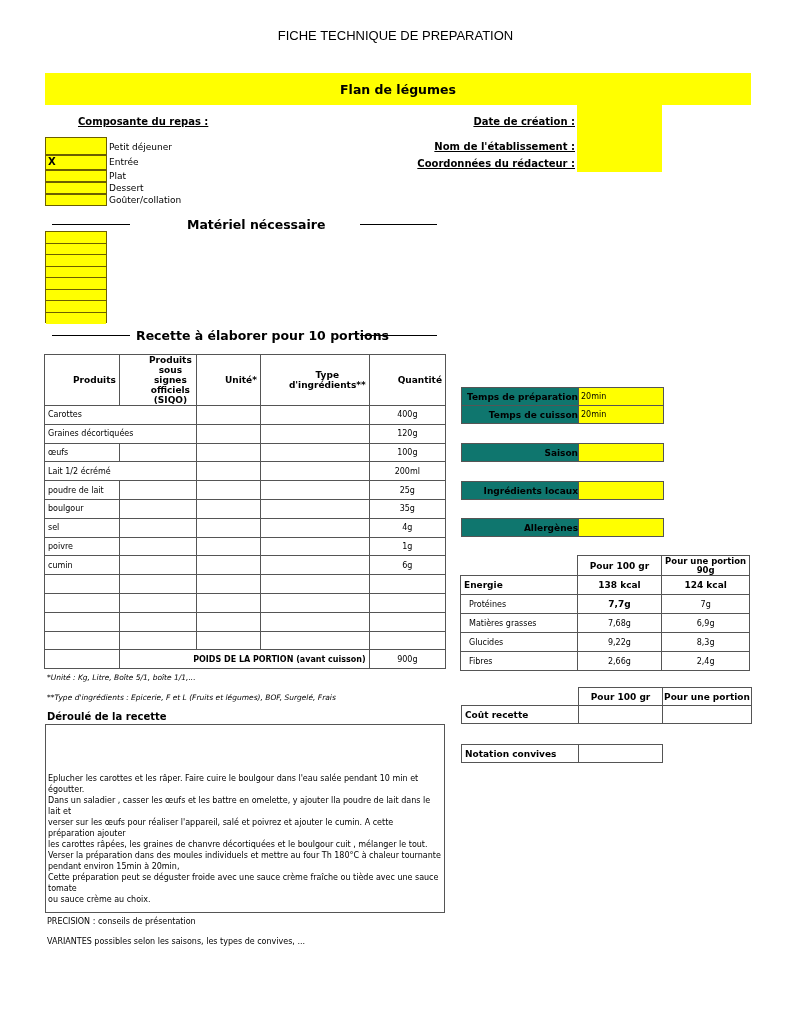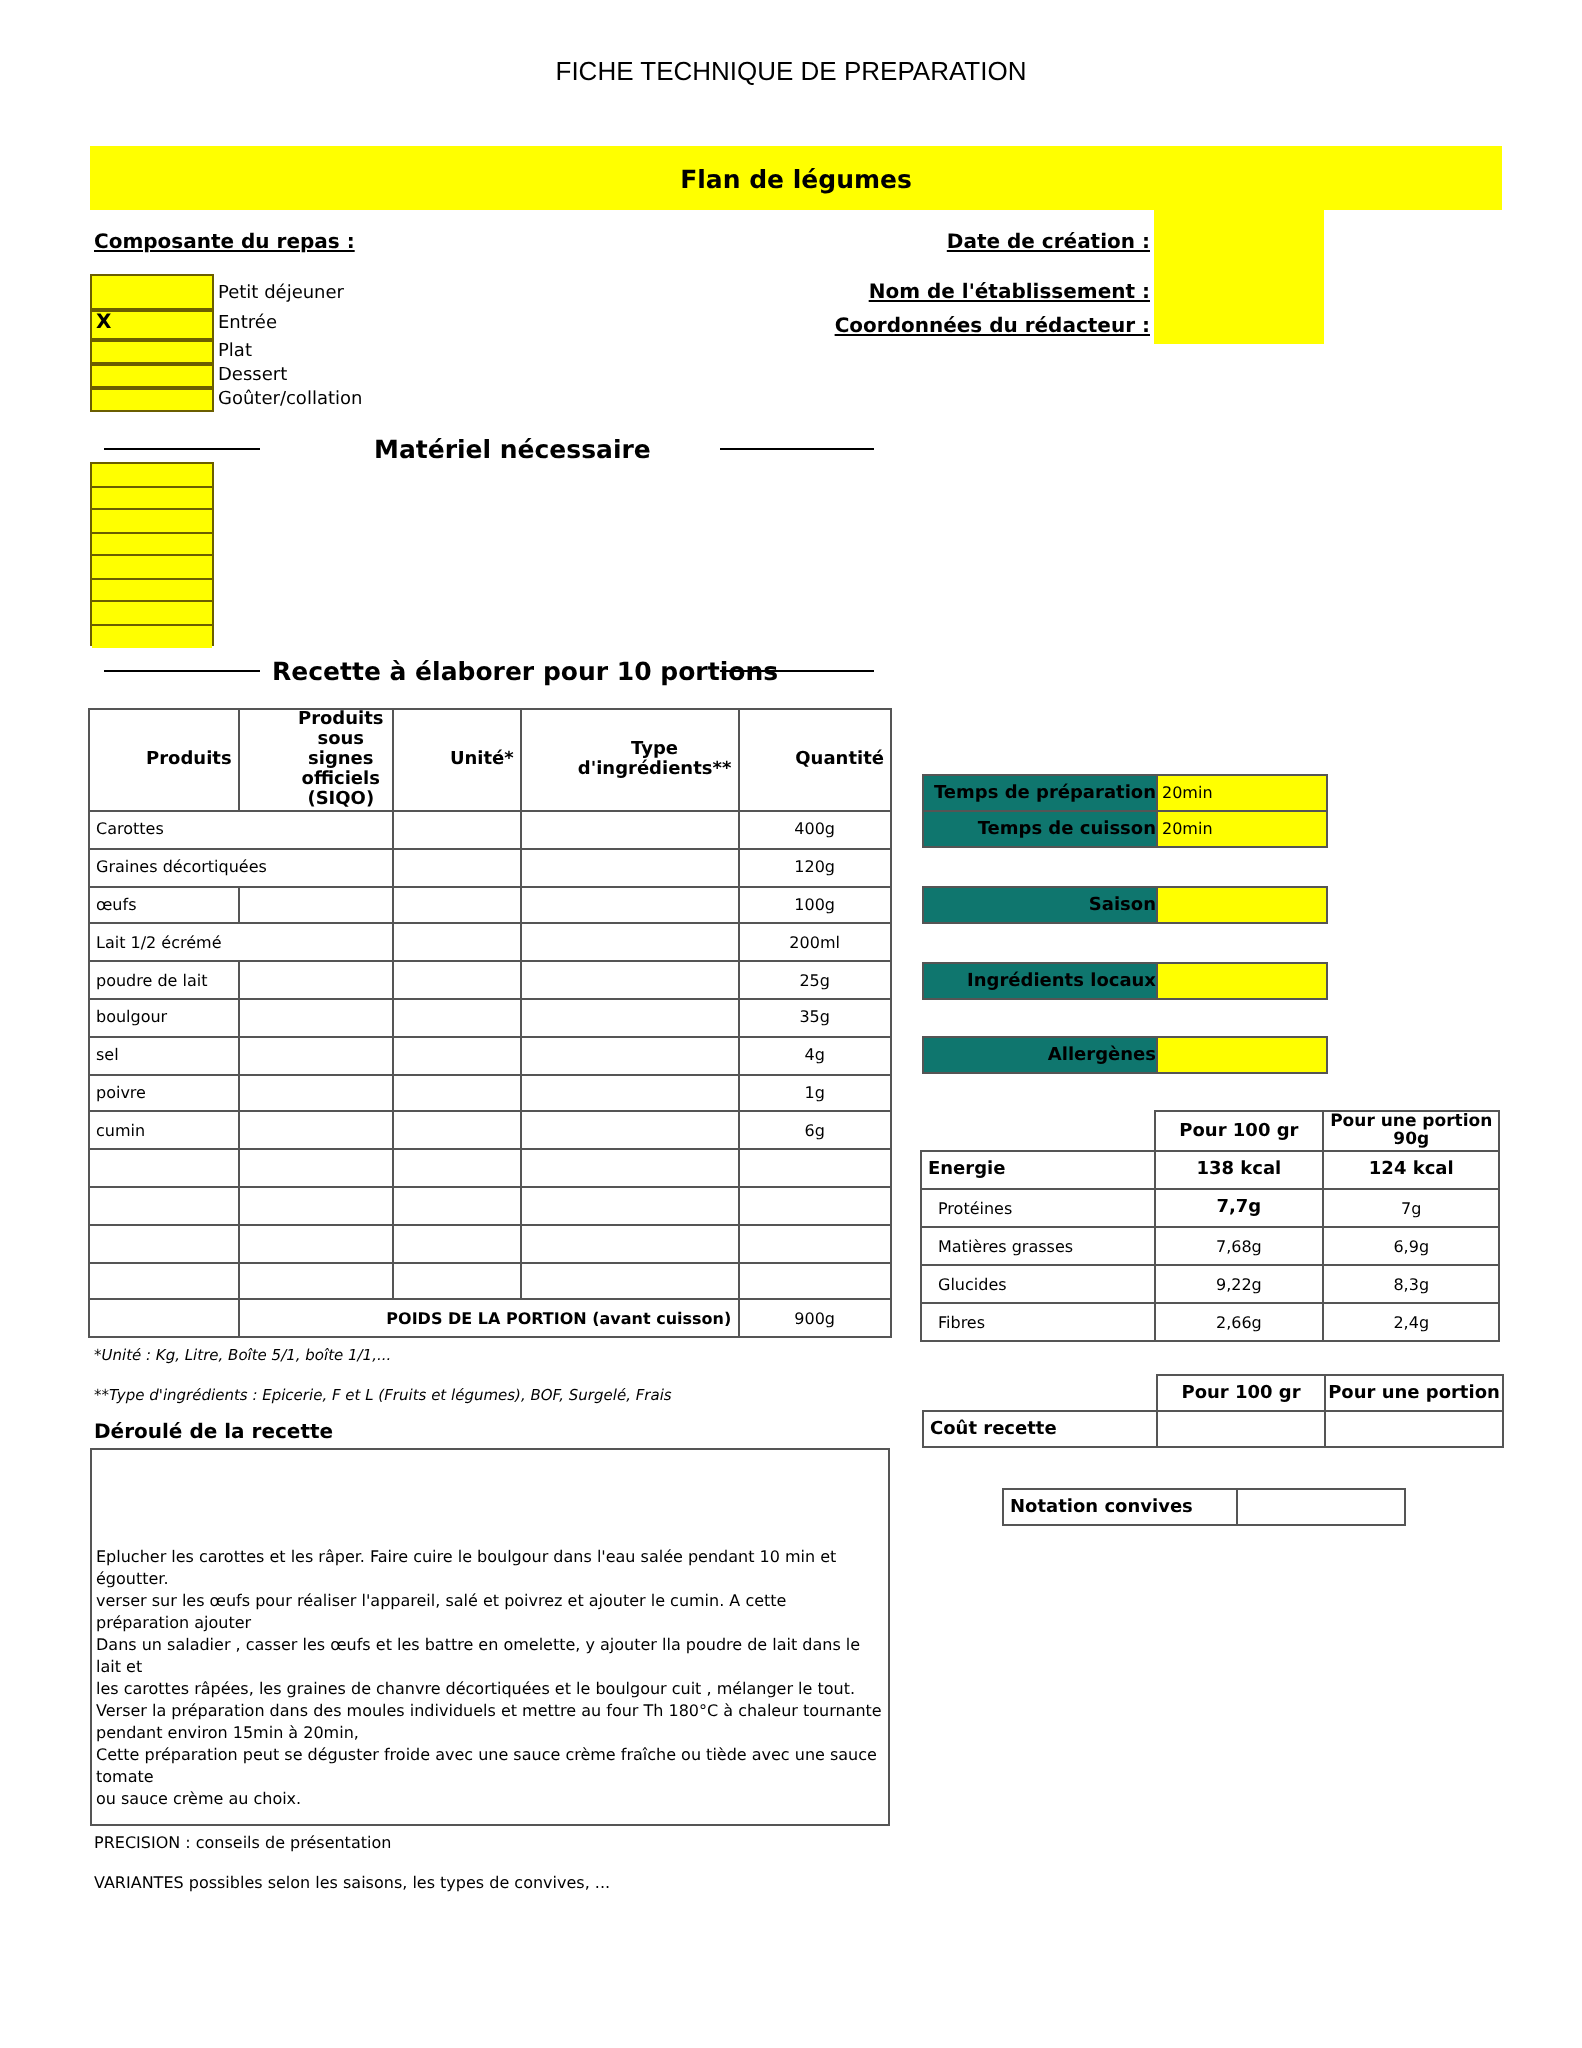--- a/index.html
+++ b/index.html
@@ -2,21 +2,21 @@
 <html><head>
 <meta charset="utf-8">
 <style>
   * { box-sizing: border-box; margin: 0; padding: 0; }
   html, body { width: 791px; height: 1024px; background: #fff; overflow: hidden; }
   body { position: relative; font-family: "DejaVu Sans", sans-serif; color: #000; }
   .abs { position: absolute; }
   .yellow { background: #ffff00; }
   .main-title { left: 0; top: 28px; width: 791px; text-align: center; font-family: "Liberation Sans", sans-serif; font-size: 13px; }
   .banner { left: 45px; top: 73px; width: 706px; height: 32px; display: flex; align-items: center; justify-content: center; font-weight: bold; font-size: 12.5px; }
-  .bold-u { font-weight: bold; text-decoration: underline; font-size: 10px; }
+  .bold-u { font-weight: bold; text-decoration: underline; font-size: 10px; margin-left: 31px; }
   .lbl { font-size: 9px; }
   .chk { position: absolute; left: 45px; width: 62px; border: 1px solid #6b5e00; background: #ffff00; font-weight: bold; font-size: 10px; padding-left: 2px; }
   .right-labels { right: 216px; text-align: right; }
   .section-line { height: 1px; background: #000; }
   .section-title { font-weight: bold; font-size: 12.5px; }
   .mat-box { left: 45px; top: 231px; width: 62px; height: 92px; border: 1px solid #6b5e00; }
   .mat-row { height: 11.5px; border-bottom: 1px solid #6b5e00; background: #ffff00; }
   table { border-collapse: collapse; }
   .recipe { left: 44px; top: 354px; width: 402px; font-size: 8px; }
   .recipe td, .recipe th { border: 1px solid #555; height: 18.8px; padding: 0 3px; }
@@ -276,34 +276,34 @@
     <td style="width:84px; text-align:center; font-weight:bold;">Pour 100 gr</td>
     <td style="width:89px; text-align:center; font-weight:bold;">Pour une portion</td>
   </tr>
   <tr>
     <td style="font-weight:bold; padding-left:3px;">Coût recette</td>
     <td></td>
     <td></td>
   </tr>
 </tbody>
   </table>
-<table class="abs cost" style="left:461px; top:744px;margin-left:40px;">
+<table class="abs cost" style="left:461px; top:744px;">
   <tbody>
       <tr>
     <td style="width:117px; font-weight:bold; padding-left:3px;">Notation convives</td>
     <td style="width:84px;"></td>
   </tr>
 </tbody>
   </table>
 
 <div class="abs" style="left:47px; top:711px; font-weight:bold; font-size:10px;">Déroulé de la recette</div>
 <div class="abs deroule">
   <div>Eplucher les carottes et les râper. Faire cuire le boulgour dans l'eau salée pendant 10 min et égoutter.</div>
+  <div>Dans un saladier , casser les œufs et les battre en omelette, y ajouter lla poudre de lait  dans le lait et</div>
   <div>verser sur les œufs pour réaliser l'appareil, salé et poivrez et ajouter le cumin. A cette préparation ajouter</div>
-  <div>Dans un saladier , casser les œufs et les battre en omelette, y ajouter lla poudre de lait  dans le lait et</div>
   <div>les carottes râpées, les graines de chanvre décortiquées et le boulgour cuit , mélanger le tout.</div>
   <div>Verser la préparation dans des moules individuels et mettre au four Th 180°C  à chaleur tournante</div>
   <div>pendant environ 15min à 20min,</div>
   <div>Cette préparation peut se déguster froide avec une sauce crème fraîche ou tiède avec une sauce tomate</div>
   <div>ou sauce crème au choix.</div>
 </div>
 
 <div class="abs foot" style="top:917px;">PRECISION : conseils de présentation</div>
 <div class="abs foot" style="top:937px;">VARIANTES possibles selon les saisons, les types de convives, ...</div>
 

